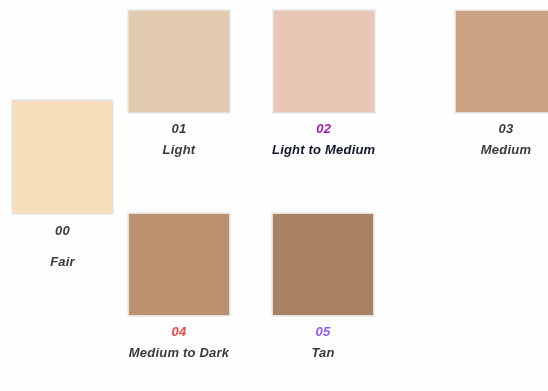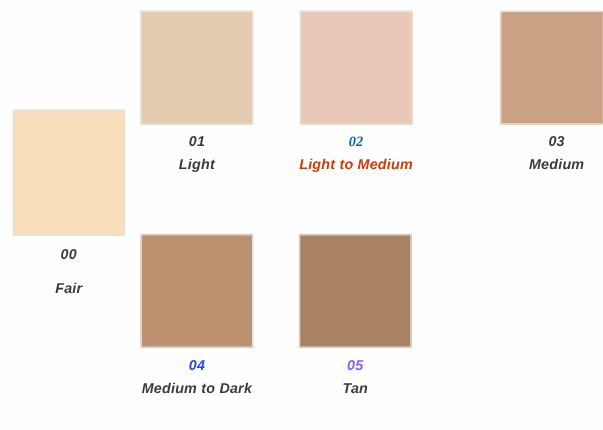--- a/index.html
+++ b/index.html
@@ -104,33 +104,33 @@
   <div id="swatch-grid">
 
     <div class="swatch-cell grid-cell col-0 row-0">
       <span class="swatch-chip" style="background-color: rgb(226, 203, 175); border-color: rgb(230, 224, 216);"></span>
       <span class="swatch-label swatch-code" style="color: rgb(59, 59, 59);">01</span>
       <span class="swatch-label swatch-name" style="color: rgb(59, 59, 59);">Light</span>
     </div>
 
     <div class="swatch-cell grid-cell col-1 row-0">
       <span class="swatch-chip" style="background-color: rgb(233, 199, 182); border-color: rgb(230, 224, 216);"></span>
-      <span class="swatch-label swatch-code" style="color: #0369a1; font-family: Liberation Serif, serif;">02</span>
-      <span class="swatch-label swatch-name" style="color: #c2410c;">Light to Medium</span>
+      <span class="swatch-label swatch-code" style="color: #a21caf;">02</span>
+      <span class="swatch-label swatch-name" style="color: #0f172a;">Light to Medium</span>
     </div>
 
     <div class="swatch-cell grid-cell col-2 row-0">
       <span class="swatch-chip" style="background-color: rgb(203, 161, 131); border-color: rgb(230, 224, 216);"></span>
       <span class="swatch-label swatch-code" style="color: rgb(59, 59, 59);">03</span>
       <span class="swatch-label swatch-name" style="color: rgb(59, 59, 59);">Medium</span>
     </div>
 
     <div class="swatch-cell grid-cell col-0 row-1">
       <span class="swatch-chip" style="background-color: rgb(187, 145, 112); border-color: rgb(230, 224, 216);"></span>
-      <span class="swatch-label swatch-code" style="color: #1d4ed8;">04</span>
+      <span class="swatch-label swatch-code" style="color: #ef4444;">04</span>
       <span class="swatch-label swatch-name" style="color: rgb(59, 59, 59);">Medium to Dark</span>
     </div>
 
     <div class="swatch-cell grid-cell col-1 row-1">
       <span class="swatch-chip" style="background-color: rgb(169, 130, 100); border-color: rgb(230, 224, 216);"></span>
       <span class="swatch-label swatch-code" style="color: #8b5cf6;">05</span>
       <span class="swatch-label swatch-name" style="color: rgb(59, 59, 59);">Tan</span>
     </div>
 
 

